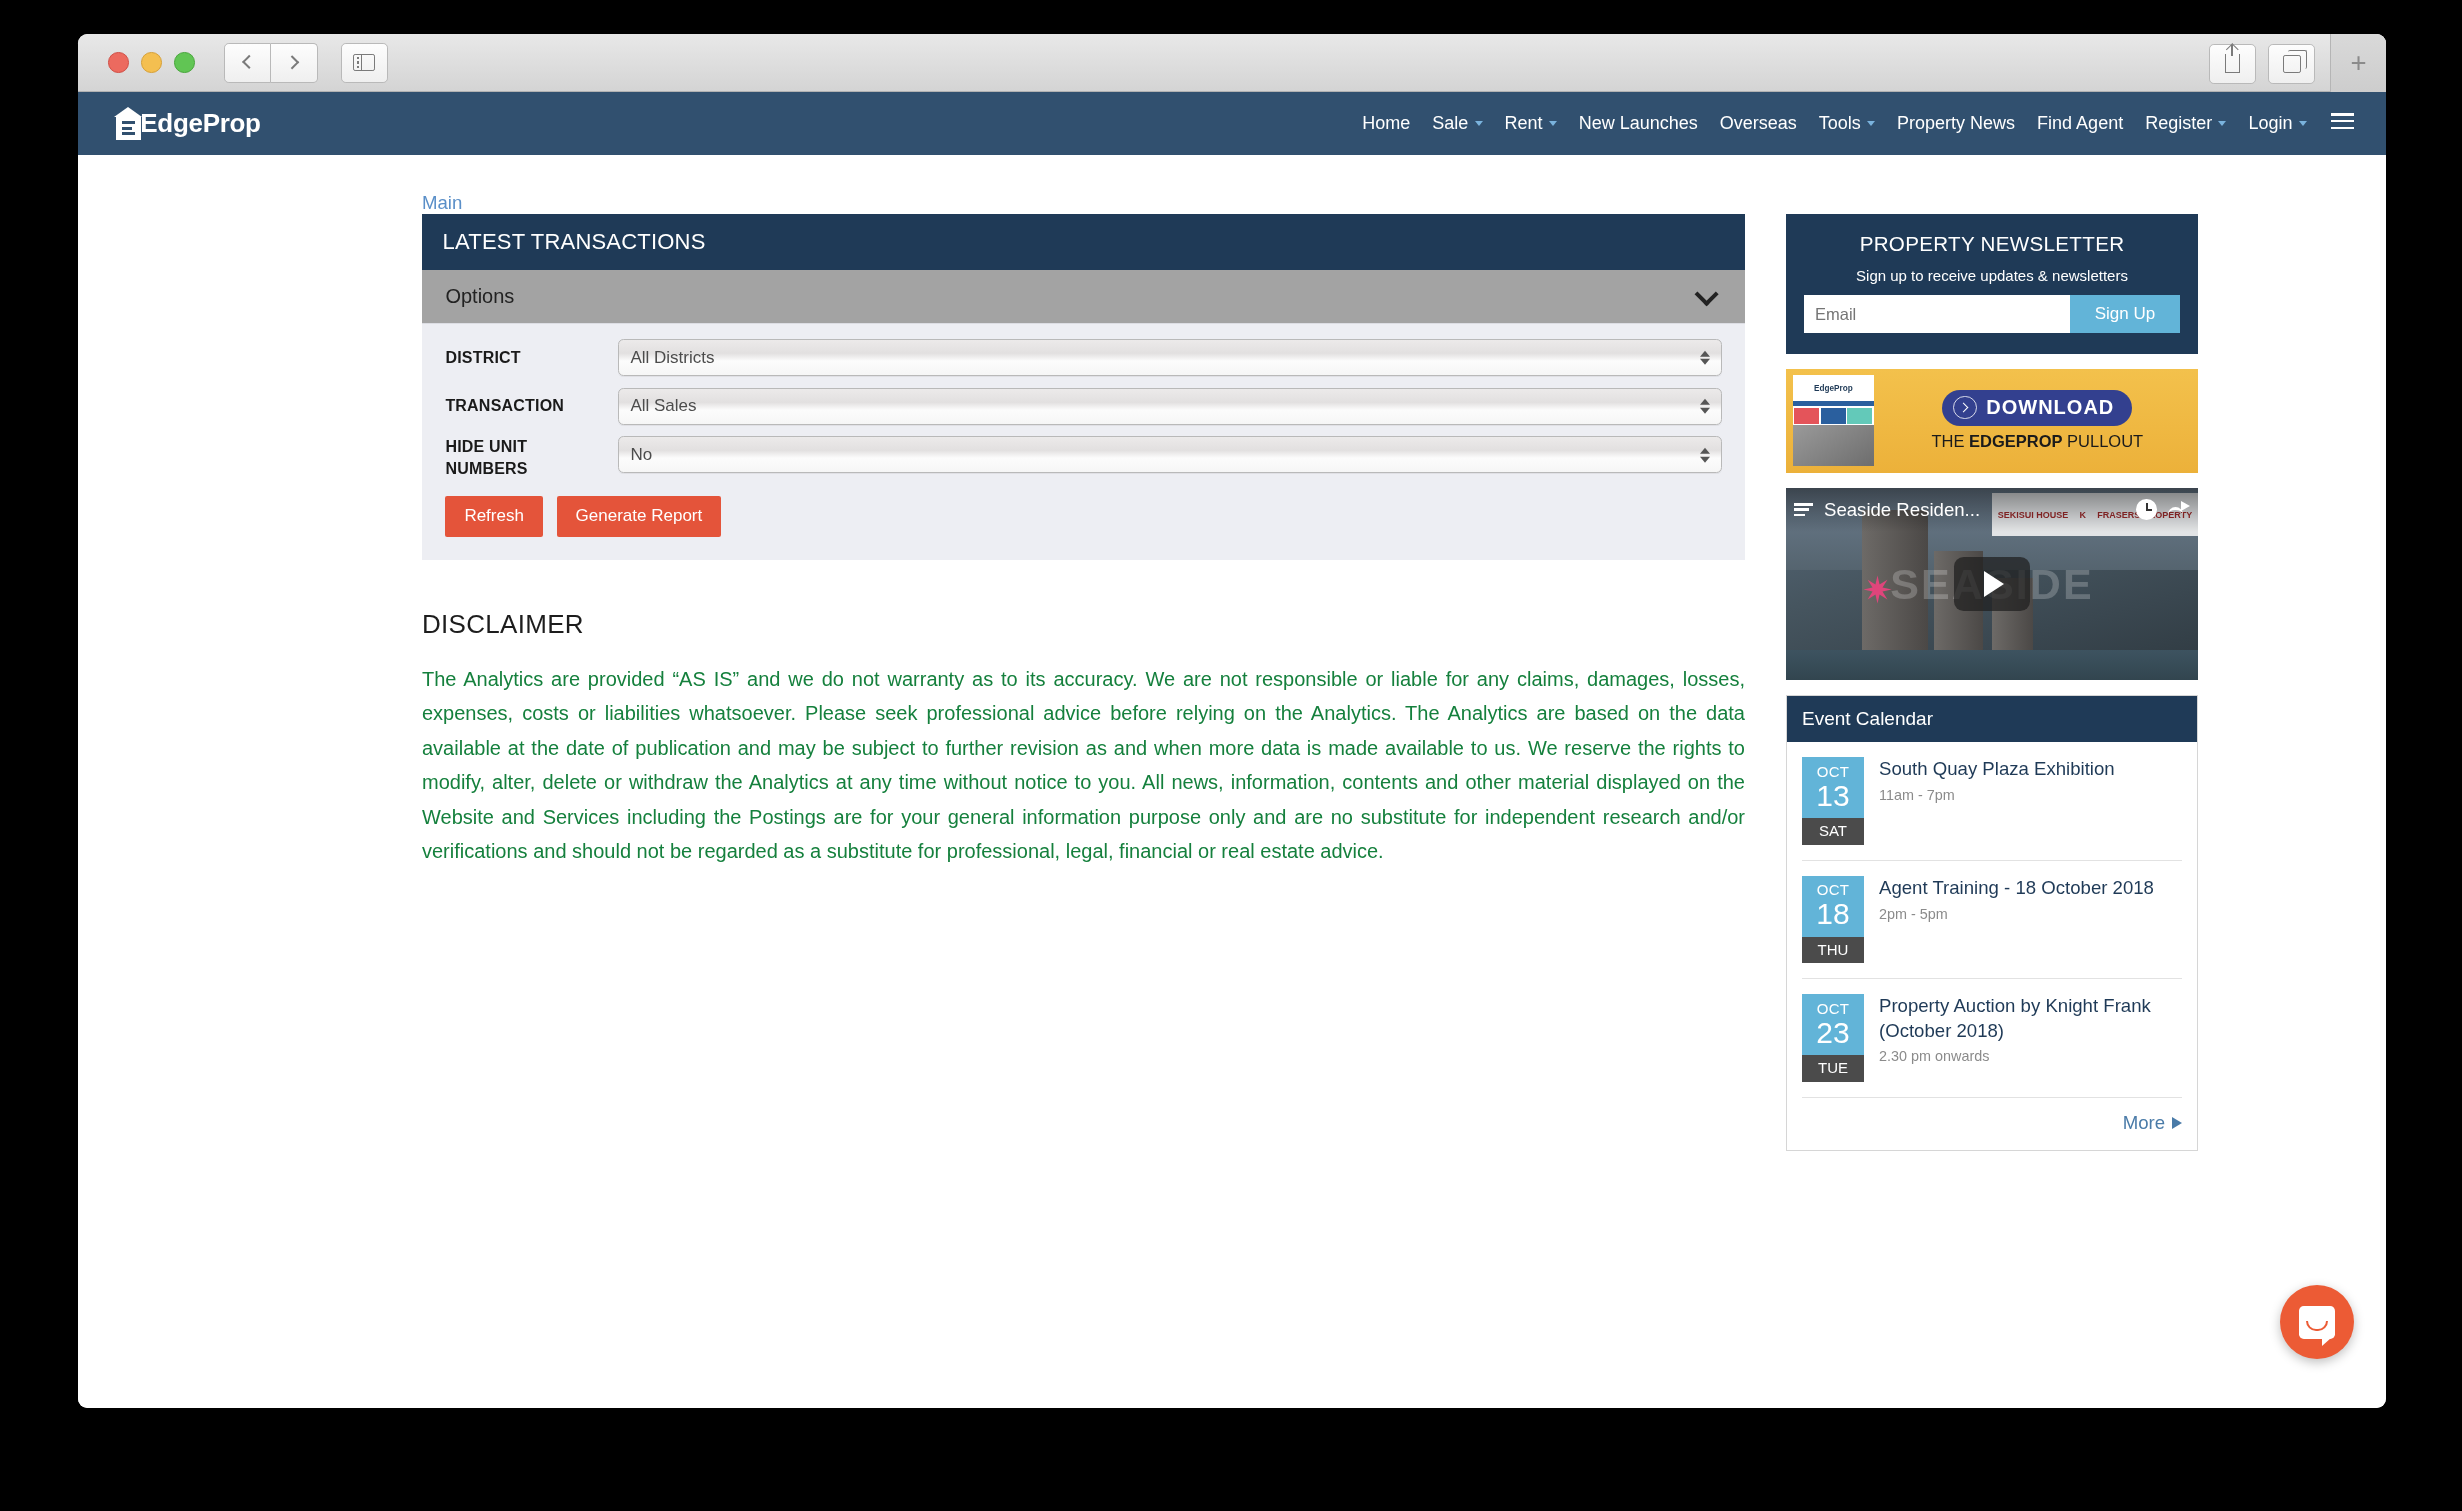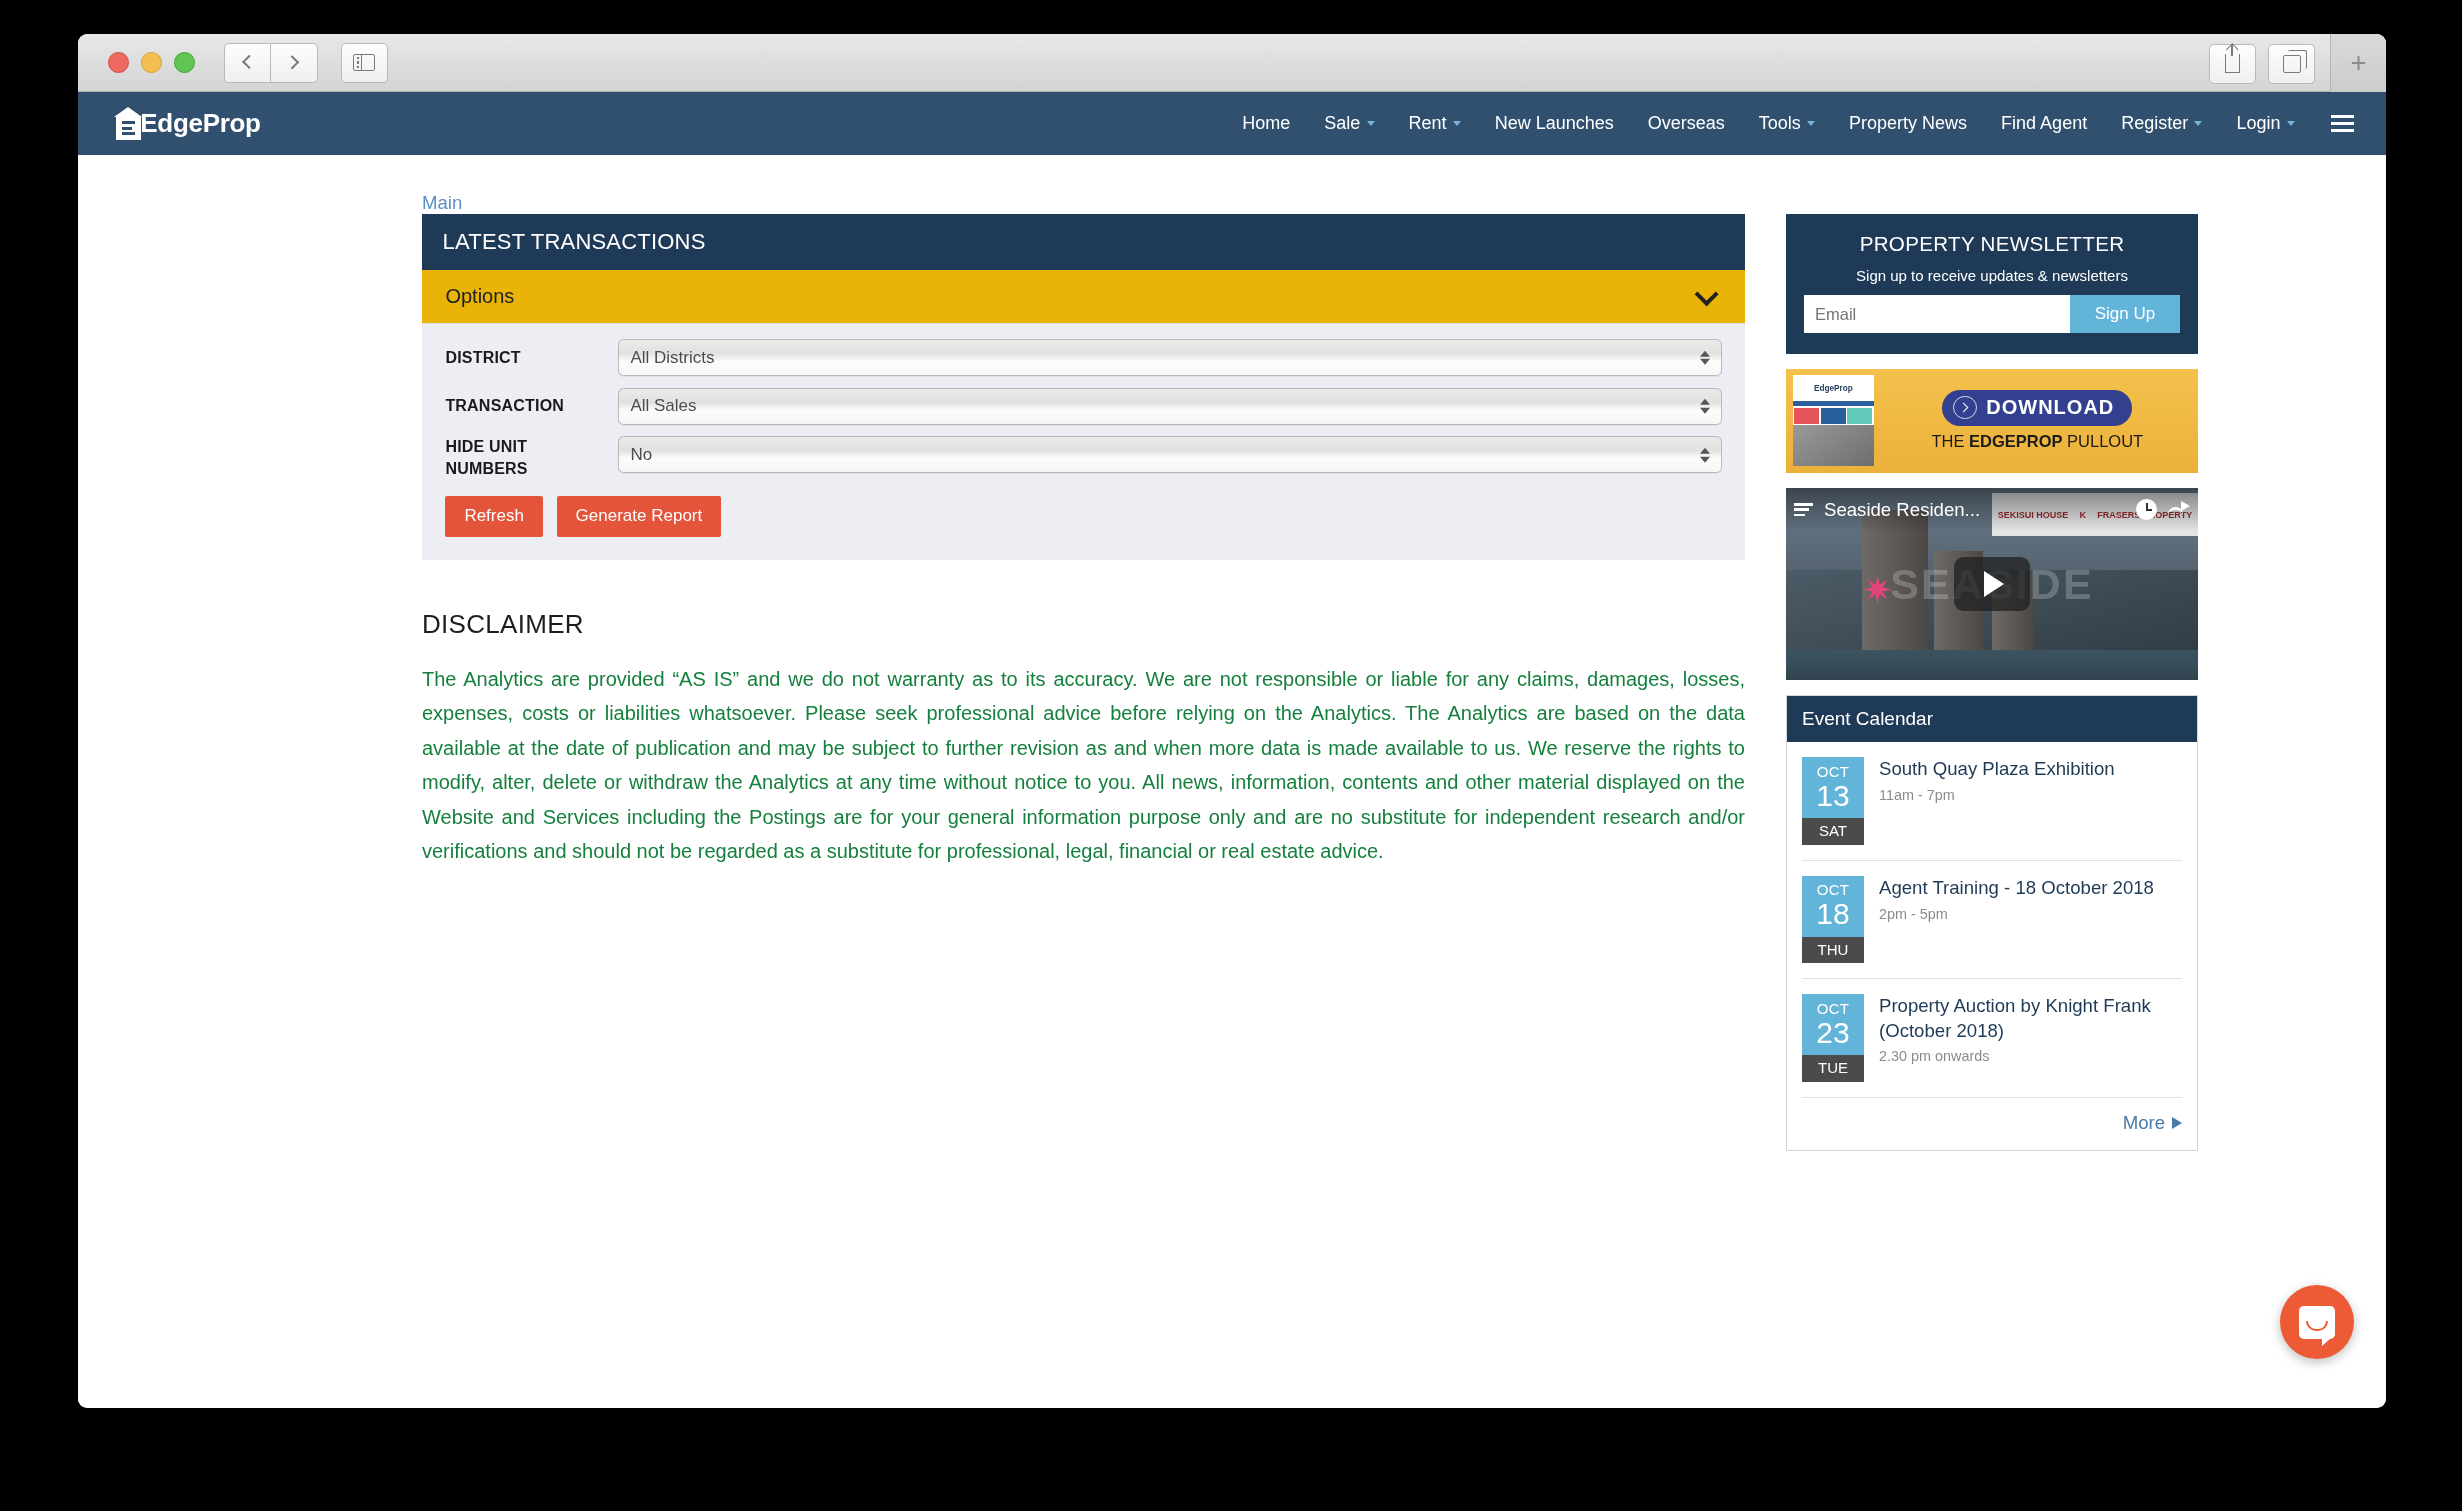--- a/index.html
+++ b/index.html
@@ -142,21 +142,21 @@
   }
   .logo-house .e-bar { position: absolute; background: #31506f; left: 8.2px; }
   .logo-house .e1 { top: 14.4px; width: 13px; height: 2.7px; }
   .logo-house .e2 { top: 20px; width: 9.6px; height: 2.7px; }
   .logo-house .e3 { top: 25.4px; width: 13px; height: 2.7px; }
   .logo-word {
     color: #fff; font-size: 26px; font-weight: bold; letter-spacing: -0.3px;
     margin-left: -2.7px;
   }
 
-  .nav { margin-left: auto; display: flex; align-items: center; gap: 16px; }
+  .nav { margin-left: auto; display: flex; gap: 4px; }
   .nav-item {
     color: #fff; font-size: 18px; padding: 0 9px;
     display: flex; align-items: center; gap: 6.2px; white-space: nowrap;
   }
   .caret-down {
     width: 0; height: 0; border-left: 4.8px solid transparent;
     border-right: 4.8px solid transparent; border-top: 5.5px solid #7ab3dd;
   }
   .hamburger { margin-left: 11px; display: flex; flex-direction: column; gap: 4.1px; }
   .hamburger span { display: block; width: 23.4px; height: 2.7px; background: #fff; }
@@ -170,21 +170,21 @@
   .layout { display: flex; gap: 41px; align-items: flex-start; }
   .col-main { width: 1323px; flex: 0 0 auto; }
   .col-side { width: 412px; flex: 0 0 auto; }
 
   
   .panel-head {
     background: #1f3a57; color: #fff;
     font-size: 22px; padding: 15px 20.6px; letter-spacing: 0.2px;
   }
   .options-bar {
-    background: #eab308; border-bottom: 0.7px solid #dcdde3;
+    background: #a3a3a3; border-bottom: 0.7px solid #dcdde3;
     padding: 15px 23.4px; display: flex; align-items: center; justify-content: space-between;
   }
   .options-label { font-size: 20px; color: #222; }
   .options-chevron {
     width: 16.5px; height: 16.5px;
     border-left: 4.8px solid #222; border-bottom: 4.8px solid #222;
     transform: rotate(-45deg); margin-right: 6.9px; margin-bottom: 5.5px;
   }
   .form-area { background: #edeef3; padding: 15px 23.4px 23.4px 23.4px; }
 

